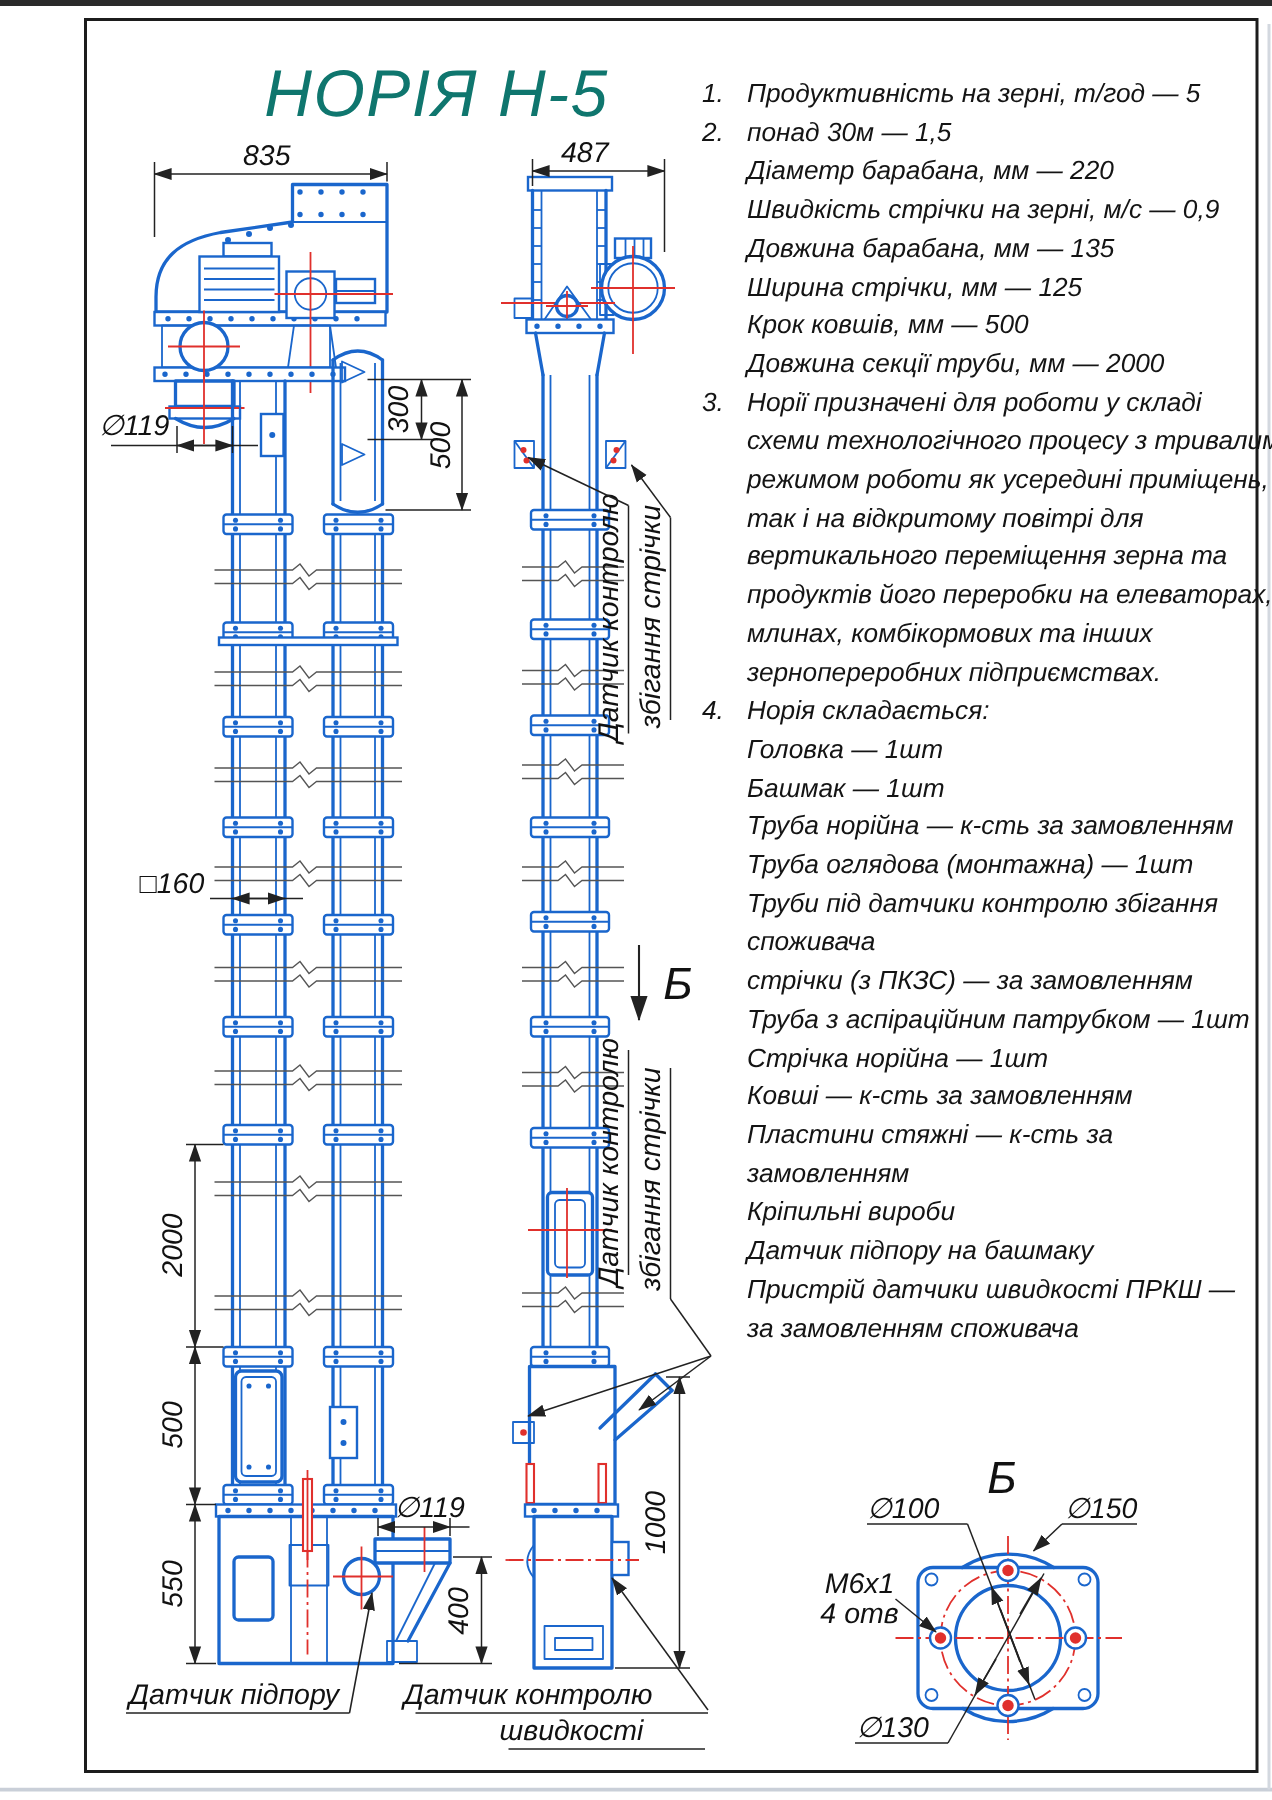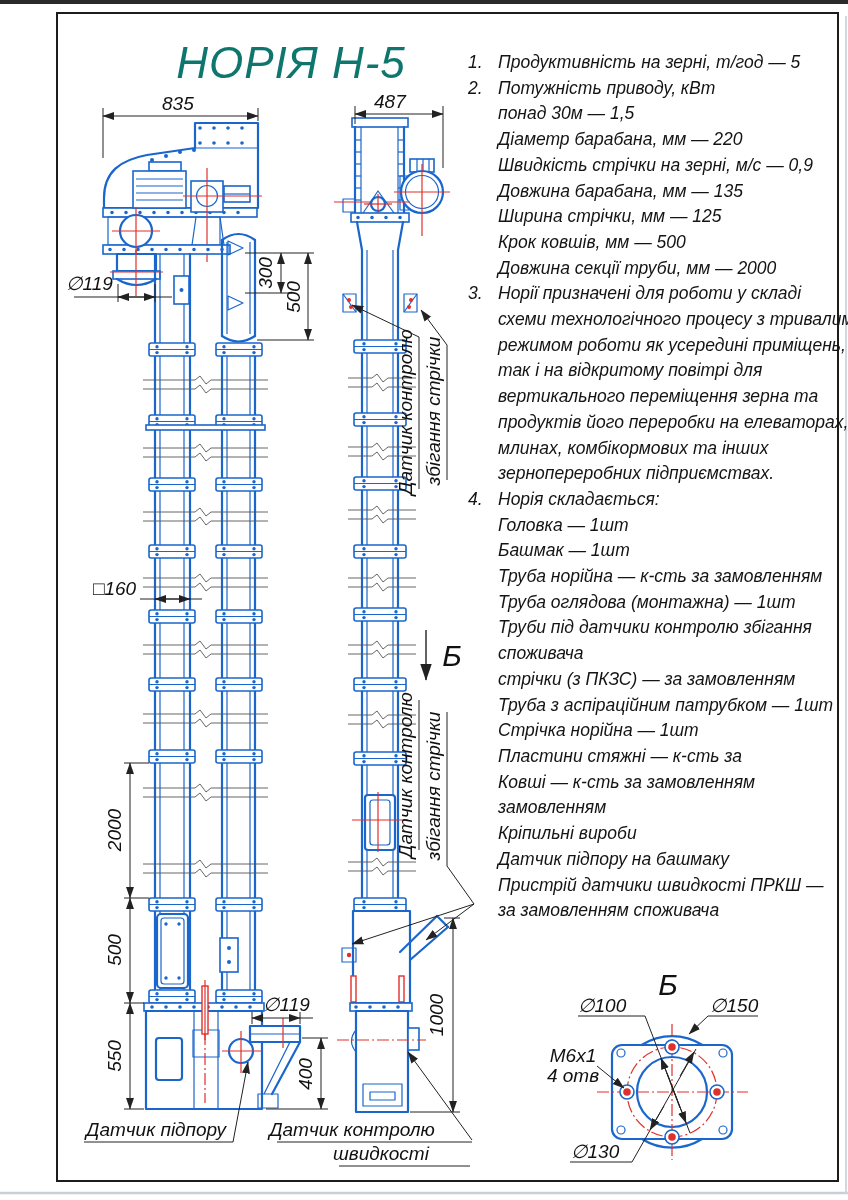--- a/index.html
+++ b/index.html
@@ -455,21 +455,20 @@
 
 <div class="spec">
 
     <div class="sl">
       <span class="sn">1.</span>
       <span class="st">Продуктивність на зерні, т/год — 5</span>
     </div>
 
     <div class="sl">
       <span class="sn">2.</span>
-      <span class="st">Потужність приводу, кВт</span>
     </div>
 
 
     <div class="sl">
       <span class="sn"></span>
       <span class="st">понад 30м — 1,5</span>
     </div>
 
     <div class="sl">
       <span class="sn"></span>
@@ -586,30 +585,30 @@
       <span class="st">Труба з аспіраційним патрубком — 1шт</span>
     </div>
 
     <div class="sl">
       <span class="sn"></span>
       <span class="st">Стрічка норійна — 1шт</span>
     </div>
 
     <div class="sl">
       <span class="sn"></span>
+      <span class="st">Ковші — к-сть за замовленням</span>
+    </div>
+
+    <div class="sl">
+      <span class="sn"></span>
       <span class="st">Пластини стяжні — к-сть за</span>
     </div>
 
     <div class="sl">
       <span class="sn"></span>
-      <span class="st">Ковші — к-сть за замовленням</span>
-    </div>
-
-    <div class="sl">
-      <span class="sn"></span>
       <span class="st">замовленням</span>
     </div>
 
     <div class="sl">
       <span class="sn"></span>
       <span class="st">Кріпильні вироби</span>
     </div>
 
     <div class="sl">
       <span class="sn"></span>

